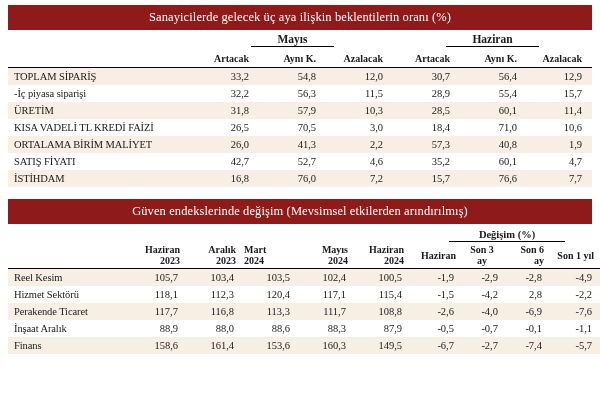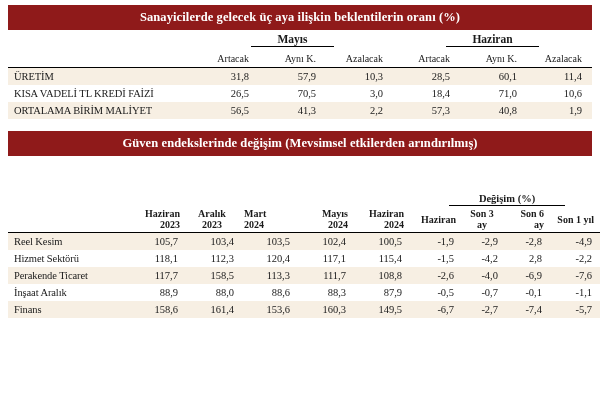--- a/index.html
+++ b/index.html
@@ -24,21 +24,21 @@
 
   
   .block {
     width: 584px;
     margin: 0 auto;
   }
   .title-bar {
     background: #8f1a1a;
     color: #ffffff;
     text-align: center;
-    font-weight: bold;
+    font-weight: normal;
     font-size: 12.5px;
     padding: 5px 0 5px 0;
     letter-spacing: 0.1px;
   }
   table {
     border-collapse: collapse;
     width: 100%;
     table-layout: fixed;
   }
   td, th {
@@ -51,21 +51,21 @@
   
   .grp-head td {
     text-align: center;
     font-weight: bold;
     font-size: 11.5px;
     height: 19px;
     background: #ffffff;
   }
   .col-head td {
     text-align: center;
-    font-weight: normal;
+    font-weight: bold;
     font-size: 10px;
     height: 18px;
     background: #ffffff;
   }
   .rule-bot td {
     border-bottom: 1.2px solid #000;
   }
   .grp-underline {
     border-bottom: 1px solid #000;
   }
@@ -144,45 +144,81 @@
           <td style="text-align:right;padding-right:10px">Artacak</td>
           <td style="text-align:right;padding-right:10px">Aynı K.</td>
           <td style="text-align:right;padding-right:10px">Azalacak</td>
           <td style="text-align:right;padding-right:10px">Artacak</td>
           <td style="text-align:right;padding-right:10px">Aynı K.</td>
           <td style="text-align:right;padding-right:10px">Azalacak</td>
         </tr>
       </thead>
       <tbody>
         <tr>
+          <td class="lbl">TOPLAM SİPARİŞ</td>
+          <td class="num">33,2</td>
+          <td class="num">54,8</td>
+          <td class="num">12,0</td>
+          <td class="num">30,7</td>
+          <td class="num">56,4</td>
+          <td class="num">12,9</td>
+        </tr>
+        <tr>
+          <td class="lbl">-İç piyasa siparişi</td>
+          <td class="num">32,2</td>
+          <td class="num">56,3</td>
+          <td class="num">11,5</td>
+          <td class="num">28,9</td>
+          <td class="num">55,4</td>
+          <td class="num">15,7</td>
+        </tr>
+        <tr>
           <td class="lbl">ÜRETİM</td>
           <td class="num">31,8</td>
           <td class="num">57,9</td>
           <td class="num">10,3</td>
           <td class="num">28,5</td>
           <td class="num">60,1</td>
           <td class="num">11,4</td>
         </tr>
         <tr>
           <td class="lbl">KISA VADELİ TL KREDİ FAİZİ</td>
           <td class="num">26,5</td>
           <td class="num">70,5</td>
           <td class="num">3,0</td>
           <td class="num">18,4</td>
           <td class="num">71,0</td>
           <td class="num">10,6</td>
         </tr>
         <tr>
           <td class="lbl">ORTALAMA BİRİM MALİYET</td>
-          <td class="num">56,5</td>
+          <td class="num">26,0</td>
           <td class="num">41,3</td>
           <td class="num">2,2</td>
           <td class="num">57,3</td>
           <td class="num">40,8</td>
           <td class="num">1,9</td>
+        </tr>
+        <tr>
+          <td class="lbl">SATIŞ FİYATI</td>
+          <td class="num">42,7</td>
+          <td class="num">52,7</td>
+          <td class="num">4,6</td>
+          <td class="num">35,2</td>
+          <td class="num">60,1</td>
+          <td class="num">4,7</td>
+        </tr>
+        <tr>
+          <td class="lbl">İSTİHDAM</td>
+          <td class="num">16,8</td>
+          <td class="num">76,0</td>
+          <td class="num">7,2</td>
+          <td class="num">15,7</td>
+          <td class="num">76,6</td>
+          <td class="num">7,7</td>
         </tr>
       </tbody>
     </table>
   </div>
 
   <div class="gap"></div>
 
   <div class="block">
     <div class="title-bar">Güven endekslerinde değişim (Mevsimsel etkilerden arındırılmış)</div>
 
@@ -201,29 +237,29 @@
       </colgroup>
       <thead>
         <tr class="deg-head">
           <td></td>
           <td></td>
           <td></td>
           <td></td>
           <td></td>
           <td></td>
           <td colspan="4">
-            <span class="grp-underline" style="display:inline-block;padding:5px 30px 1px 30px;margin-top:32px;">Değişim (%)</span>
+            <span class="grp-underline" style="display:inline-block;padding:5px 30px 1px 30px;">Değişim (%)</span>
           </td>
         </tr>
         <tr class="sub-head rule-bot">
           <td></td>
           <td style="text-align:right;padding-right:8px">
             <span>Haziran</span><br><span>2023</span>
           </td>
-          <td style="text-align:center;padding-right:8px">
+          <td style="text-align:right;padding-right:8px">
             <span>Aralık</span><br><span>2023</span>
           </td>
           <td style="text-align:left;padding-right:8px">
             <span>Mart</span><br><span>2024</span>
           </td>
           <td style="text-align:right;padding-right:8px">
             <span>Mayıs</span><br><span>2024</span>
           </td>
           <td style="text-align:right;padding-right:8px">
             <span>Haziran</span><br><span>2024</span>
@@ -263,21 +299,21 @@
           <td class="num">117,1</td>
           <td class="num">115,4</td>
           <td class="num">-1,5</td>
           <td class="num">-4,2</td>
           <td class="num">2,8</td>
           <td class="num">-2,2</td>
         </tr>
         <tr>
           <td class="lbl">Perakende Ticaret</td>
           <td class="num">117,7</td>
-          <td class="num">158,5</td>
+          <td class="num">116,8</td>
           <td class="num">113,3</td>
           <td class="num">111,7</td>
           <td class="num">108,8</td>
           <td class="num">-2,6</td>
           <td class="num">-4,0</td>
           <td class="num">-6,9</td>
           <td class="num">-7,6</td>
         </tr>
         <tr>
           <td class="lbl">İnşaat Aralık</td>

